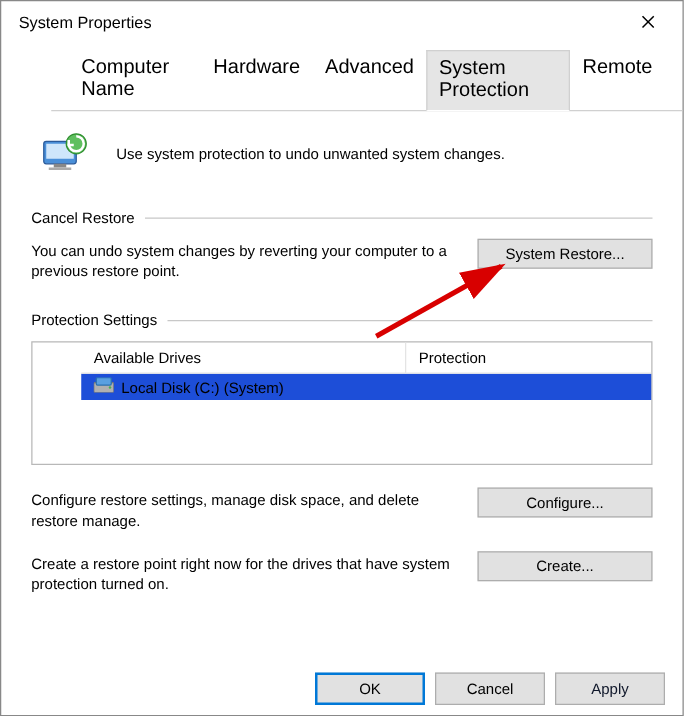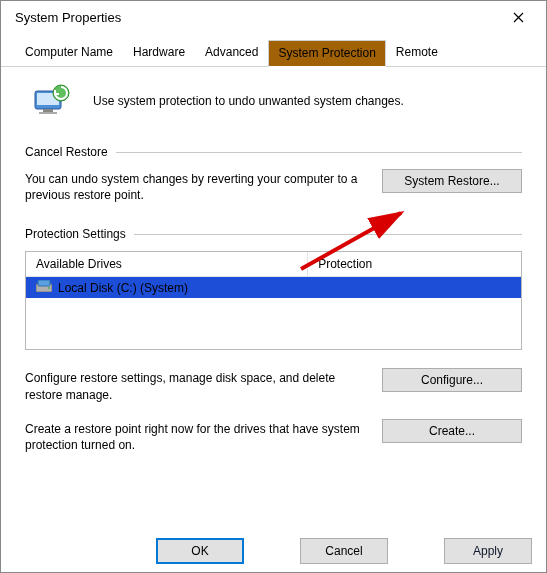--- a/index.html
+++ b/index.html
@@ -25,32 +25,33 @@
   .titlebar .close {
     width: 40px; height: 28px;
     display: flex; align-items: center; justify-content: center;
     font-size: 14px; cursor: pointer;
   }
   .tabs {
     display: flex;
     padding: 0 14px;
     margin-top: 6px;
     border-bottom: 1px solid #d0d0d0;
-    font-size: 12px;
+    font-size: 16px;
+    margin-left: 40px;
   }
   .tab {
     padding: 5px 9px 6px;
     border: 1px solid transparent;
     border-bottom: none;
     position: relative;
     cursor: pointer;
   }
   .tab.active {
     border-color: #d0d0d0;
-    background: #a16207;
+    background: #e5e5e5;
     top: 1px;
     border-bottom: 1px solid #fff;
   }
   .content {
     padding: 10px 24px 10px 24px;
   }
   .intro {
     display: flex;
     align-items: center;
     gap: 22px;
@@ -86,20 +87,21 @@
     padding: 4px 8px;
     min-width: 140px;
     font-family: inherit;
     font-size: 12px;
     cursor: pointer;
   }
   .drives-table {
     border: 1px solid #b8b8b8;
     margin-top: 6px;
     margin-bottom: 18px;
+    padding-left: 39px;
   }
   .drives-header {
     display: flex;
     font-size: 12px;
   }
   .drives-header .col {
     padding: 5px 10px;
     border-right: 1px solid #e4e4e4;
     border-bottom: 1px solid #e4e4e4;
   }
@@ -115,21 +117,21 @@
   }
   .drive-row .drive-icon { margin-right: 6px; }
   .footer {
     position: absolute;
     bottom: 8px; left: 0; right: 0;
     display: flex;
     justify-content: flex-end;
     gap: 8px;
     padding: 0 14px;
   }
-  .footer button.win { min-width: 88px; margin-left: 48px; }
+  .footer button.win { min-width: 88px; }
   .footer .ok {
     border: 2px solid #0078d7;
     background: #e1e1e1;
   }
   .footer .apply { color: #0f172a; }
   .arrow-overlay {
     position: absolute;
     left: 290px; top: 200px;
     pointer-events: none;
   }

